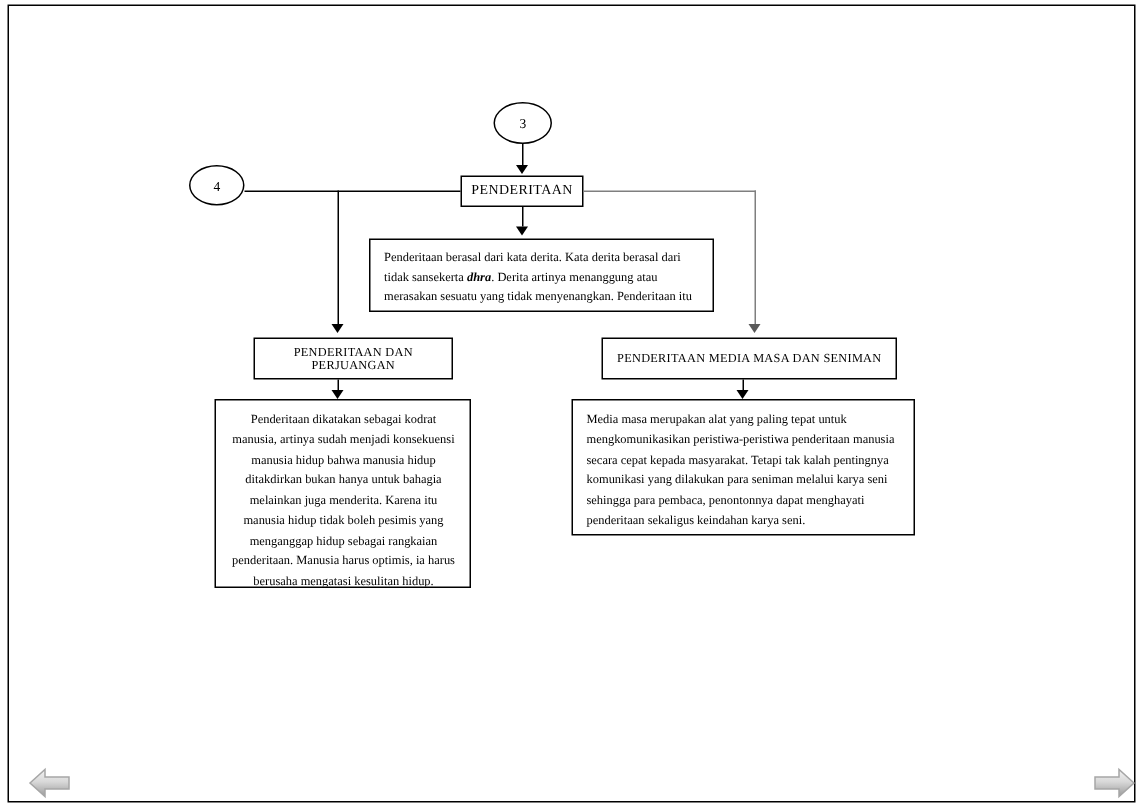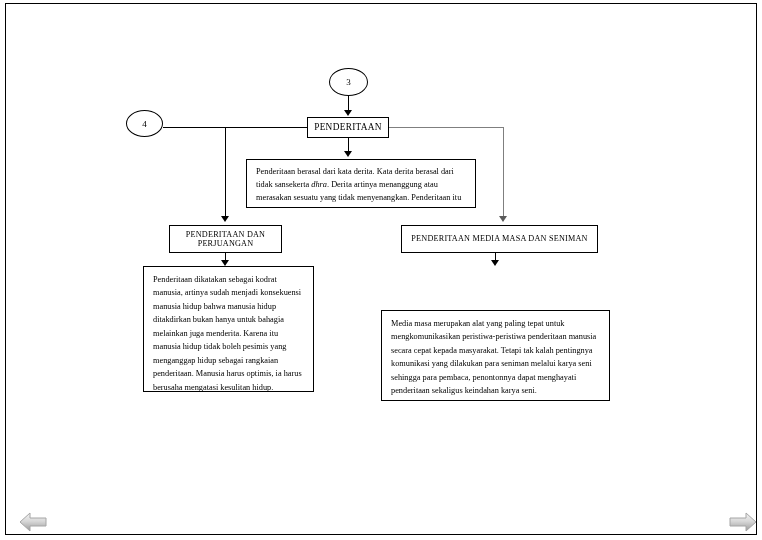--- a/index.html
+++ b/index.html
@@ -91,55 +91,55 @@
     border-right: 4px solid transparent;
     border-top: 6px solid #5a5a5a;
   }
 
   
   #node-penderitaan {
     left: 301px; top: 113px; width: 82px; height: 21px;
     font-size: 9.3px; letter-spacing: 0.3px;
   }
   #node-penderitaan-perjuangan {
-    left: 163px; top: 221px; width: 113px; height: 28px;
+    left: 163px; top: 221px; width: 133px; height: 28px;
     font-size: 8.2px; letter-spacing: 0.2px;
   }
   #node-media-seniman {
     left: 395px; top: 221px; width: 197px; height: 28px;
     font-size: 8.2px; letter-spacing: 0.2px;
   }
 
   #circle-3 { left: 323px; top: 64px; width: 39px; height: 28px; }
   #circle-4 { left: 120px; top: 106px; width: 37px; height: 27px; }
 
   #desc-penderitaan {
     left: 240px; top: 155px; width: 230px; height: 49px;
   }
   #body-perjuangan {
     left: 137px; top: 262px; width: 171px; height: 126px;
     line-height: 1.62;
+    text-align: center;
   }
   #body-media {
     left: 375px; top: 262px; width: 229px; height: 91px;
     line-height: 1.62;
-    margin-top: 44px;
   }
 
   
   .nav-arrow {
     position: absolute;
     width: 30px;
     height: 26px;
     cursor: pointer;
   }
   #nav-prev { left: 12px; top: 505px; }
   #nav-next { left: 722px; top: 505px; }
 
-  .italic-term { font-style: italic; font-weight: normal; }
+  .italic-term { font-style: italic; font-weight: bold; }
 </style>
 </head>
 <body>
 
 <div id="slide-frame">
 
   <div class="connector-circle" id="circle-3">
     <span>3</span>
   </div>
 

